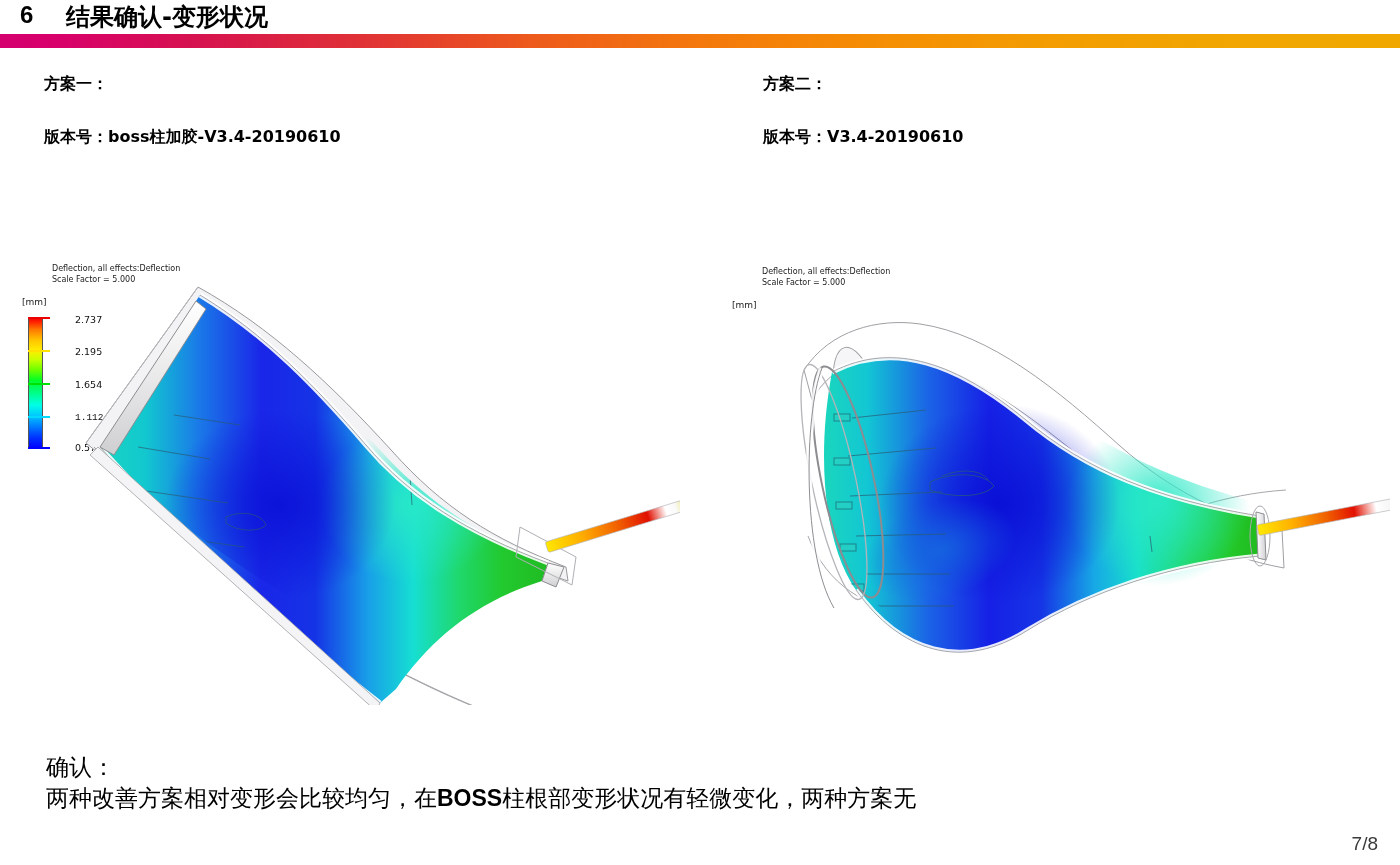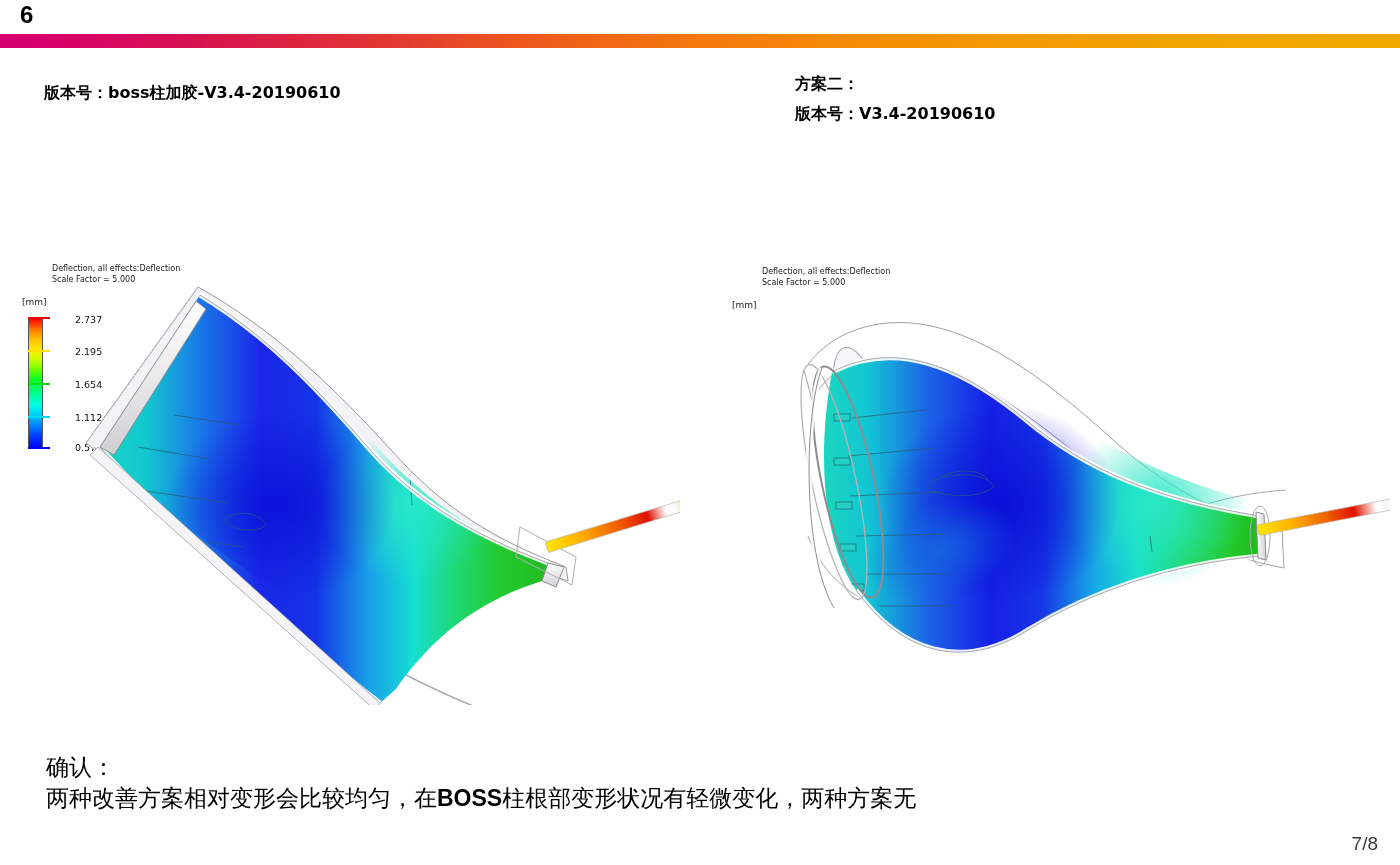--- a/index.html
+++ b/index.html
@@ -69,24 +69,24 @@
   }
   .plan-title {
     font-size: 16px;
     font-weight: bold;
     white-space: nowrap;
   }
   .plan-version {
     font-size: 16px;
     font-weight: bold;
     white-space: nowrap;
-    margin-top: 9px;
+    margin-top: 32px;
   }
   #plan-left  { left: 44px;  top: 74px; }
-  #plan-right { left: 795px; top: 74px; }
+  #plan-right { left: 763px; top: 74px; }
 
   
   .fea-panel {
     position: absolute;
   }
   #fea-panel-left  { left: 20px;  top: 255px; width: 660px; height: 450px; }
   #fea-panel-right { left: 730px; top: 258px; width: 660px; height: 450px; }
 
   .fea-caption {
     position: absolute;
@@ -186,24 +186,26 @@
     font-size: 19px;
     color: #3a3a3a;
     font-family: "Liberation Sans", sans-serif;
   }
 </style>
 </head>
 <body>
 
 <div id="slide-header">
   <div id="header-number">6</div>
+  <div id="header-title">结果确认-变形状况</div>
 </div>
 <div id="header-rule"></div>
 
 <div class="plan-block" id="plan-left">
+  <div class="plan-title">方案一：</div>
   <div class="plan-version">
     <span>版本号：</span><span>boss柱加胶-V3.4-20190610</span>
   </div>
 </div>
 
 <div class="plan-block" id="plan-right">
   <div class="plan-title">方案二：</div>
   <div class="plan-version">
     <span>版本号：</span><span>V3.4-20190610</span>
   </div>
@@ -218,21 +220,21 @@
 
   <div class="colorbar-wrap">
     <div class="colorbar"></div>
     <div class="cb-tick" style="top:0px;background:#ee0000;"></div>
     <div class="cb-label" style="top:2px;">2.737</div>
     <div class="cb-tick" style="top:33px;background:#ffe000;"></div>
     <div class="cb-label" style="top:34px;">2.195</div>
     <div class="cb-tick" style="top:66px;background:#00e000;"></div>
     <div class="cb-label" style="top:67px;">1.654</div>
     <div class="cb-tick" style="top:99px;background:#00d8ff;"></div>
-    <div class="cb-label" style="top:100px;">1.112</div>
+    <div class="cb-label" style="top:100px;font-family:Liberation Mono, monospace;">1.112</div>
     <div class="cb-tick" style="top:130px;background:#0000ff;"></div>
     <div class="cb-label" style="top:130px;">0.5706</div>
   </div>
 
   <div class="fea-figure">
     <svg viewBox="0 0 600 440" width="600" height="440" xmlns="http://www.w3.org/2000/svg">
       <defs>
         <linearGradient id="bodyL" x1="0" y1="0" x2="1" y2="0">
           <stop offset="0.00" stop-color="#19d4c0"></stop>
           <stop offset="0.10" stop-color="#12c8cf"></stop>

